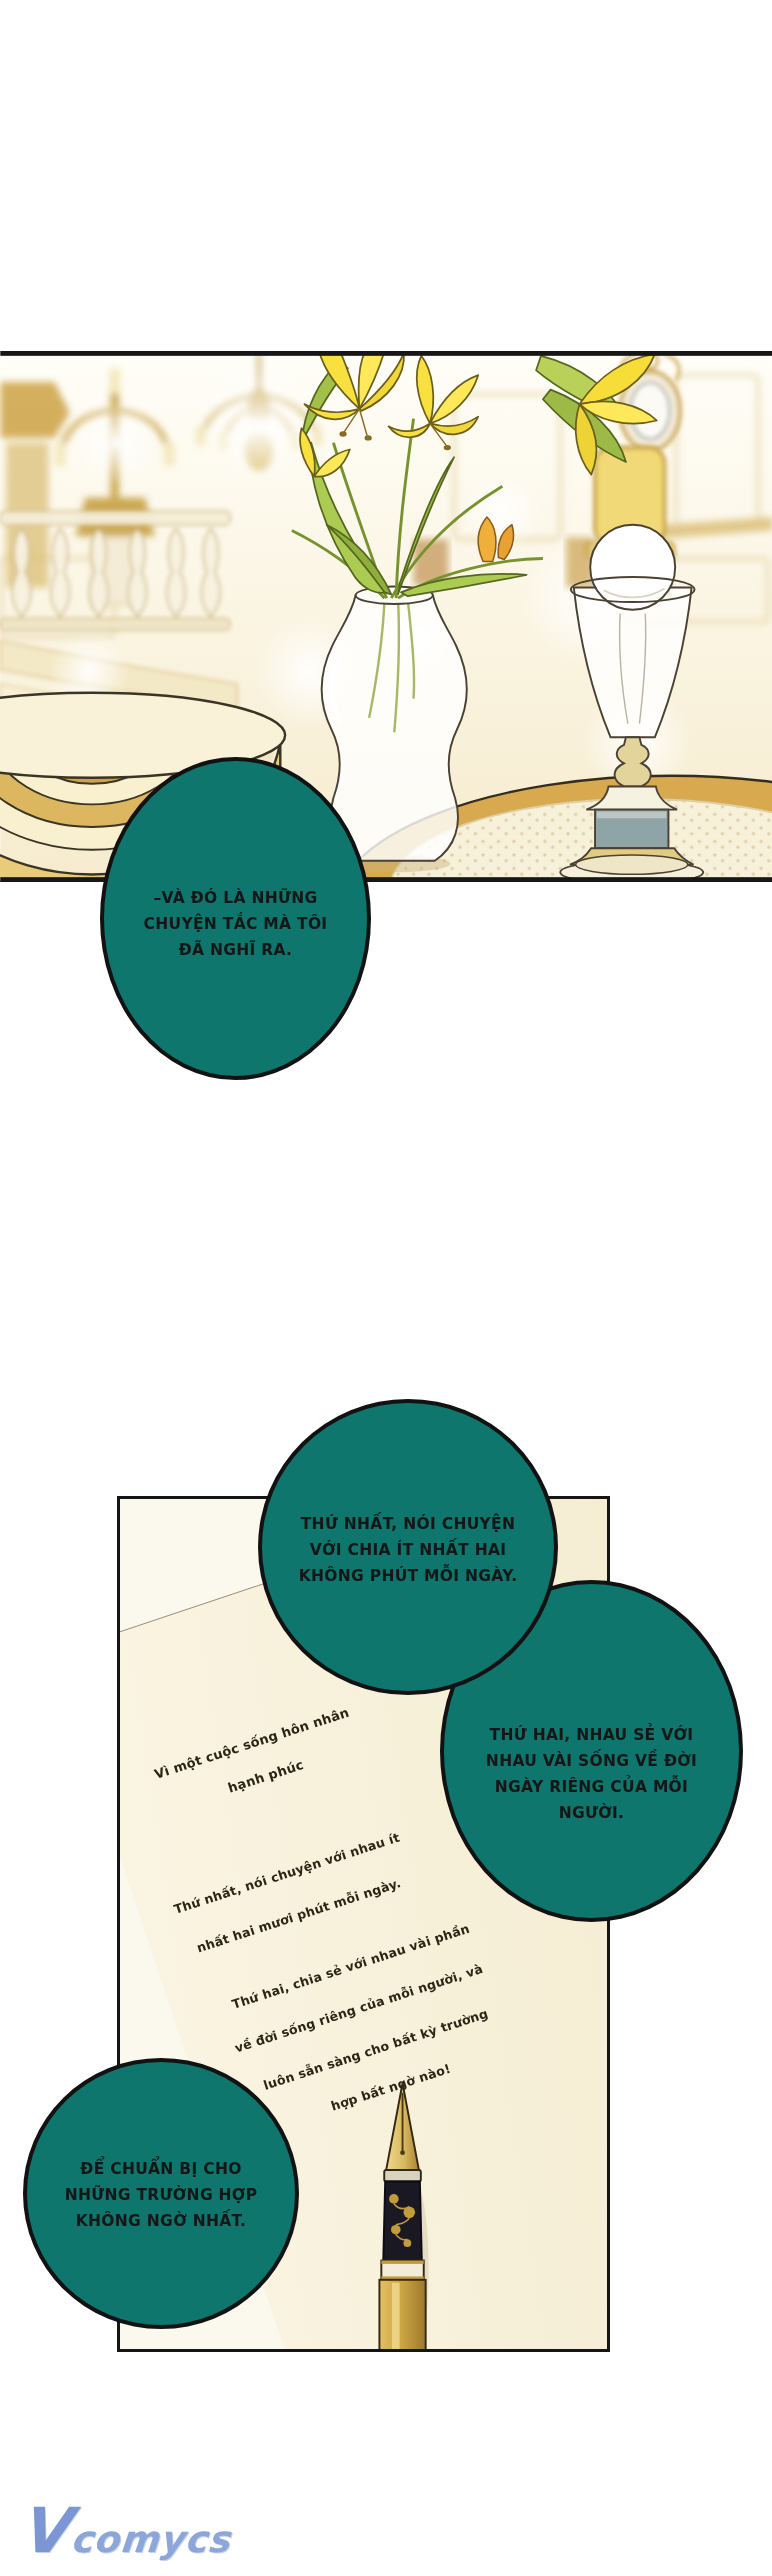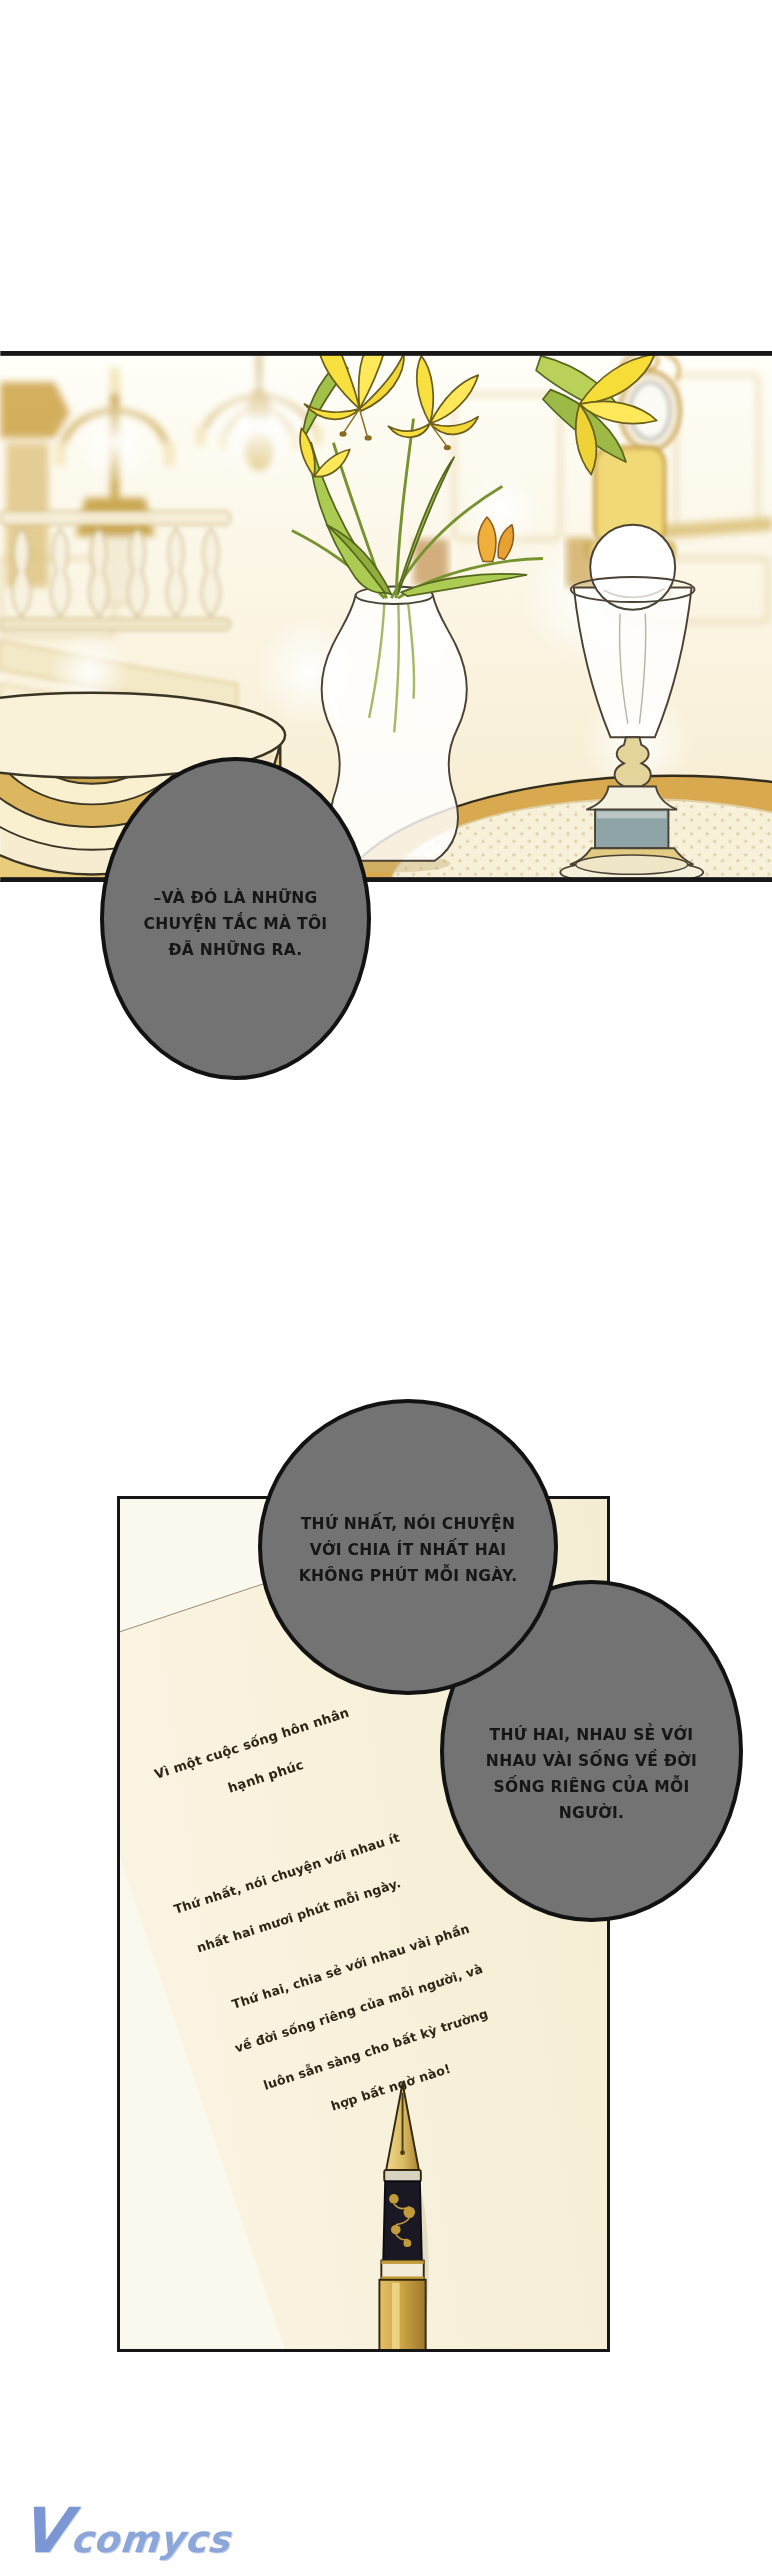--- a/index.html
+++ b/index.html
@@ -4,21 +4,21 @@
 <style>
   html,body{margin:0;padding:0;background:#ffffff;}
   .page{position:relative;width:773px;height:2576px;margin:0 auto;background:#ffffff;overflow:hidden;
         font-family:"DejaVu Sans",sans-serif;}
   .abs{position:absolute;}
 
   
   #panel1{left:0;top:351px;width:773px;height:531px;}
 
   
-  .bubble{position:absolute;background:#737373;border:4.8px solid #121212;border-radius:50%;
+  .bubble{position:absolute;background:#0f766e;border:4.8px solid #121212;border-radius:50%;
           display:flex;flex-direction:column;align-items:center;justify-content:center;
           text-align:center;font-weight:bold;font-size:15.5px;line-height:26px;color:#161616;
           letter-spacing:0.3px;box-sizing:border-box;}
   .bubble span{display:block;white-space:nowrap;}
   #bubble1{left:100px;top:757px;width:271px;height:323px;padding-top:11.6px;z-index:7;}
   #bubble2a{left:258px;top:1399px;width:300px;height:296px;padding-top:5.8px;z-index:6;}
   #bubble2b{left:440px;top:1580px;width:303px;height:342px;padding-top:46px;z-index:5;}
   #bubble2c{left:23px;top:2058px;width:276px;height:271px;padding-top:3.9px;z-index:5;}
 
   
@@ -282,35 +282,40 @@
       <rect x="18" y="190" width="44" height="3.5" fill="#c39b3a"></rect>
       <rect x="18" y="206.5" width="44" height="3.5" fill="#c39b3a"></rect>
       <rect x="16" y="210" width="48" height="92" fill="url(#barrelGrad)" stroke="#332912" stroke-width="2"></rect>
       <rect x="29" y="213" width="8" height="86" fill="#f6e29a" opacity="0.7"></rect>
     </svg>
   </div>
 
   <div id="bubble1" class="bubble">
     <span>–VÀ ĐÓ LÀ NHỮNG</span>
     <span>CHUYỆN TẮC MÀ TÔI</span>
-    <span>ĐÃ NHỮNG RA.</span>
+    <span>ĐÃ NGHĨ RA.</span>
   </div>
 
   <div id="bubble2b" class="bubble">
     <span>THỨ HAI, NHAU SẺ VỚI</span>
     <span>NHAU VÀI SỐNG VỀ ĐỜI</span>
-    <span>SỐNG RIÊNG CỦA MỖI</span>
+    <span>NGÀY RIÊNG CỦA MỖI</span>
     <span>NGƯỜI.</span>
   </div>
 
   <div id="bubble2a" class="bubble">
     <span>THỨ NHẤT, NÓI CHUYỆN</span>
     <span>VỚI CHIA ÍT NHẤT HAI</span>
     <span>KHÔNG PHÚT MỖI NGÀY.</span>
   </div>
 
+  <div id="bubble2c" class="bubble">
+    <span>ĐỂ CHUẨN BỊ CHO</span>
+    <span>NHỮNG TRƯỜNG HỢP</span>
+    <span>KHÔNG NGỜ NHẤT.</span>
+  </div>
 
   <div id="watermark" class="abs">
     <span class="wm-text">Vcomycs</span>
   </div>
 
 </div>
 
 
 </body></html>

